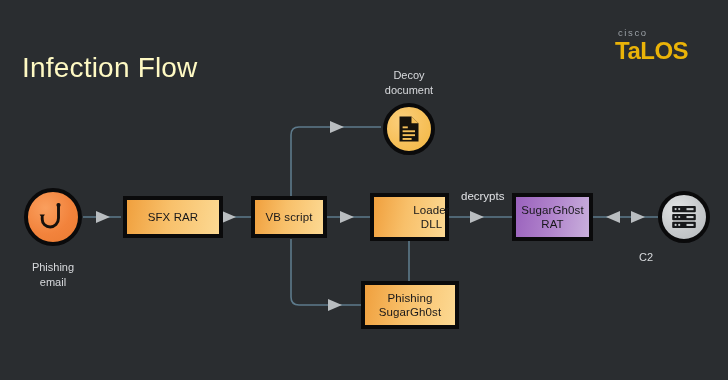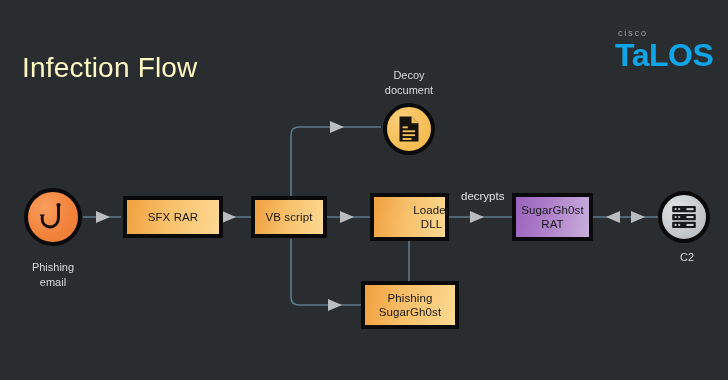--- a/index.html
+++ b/index.html
@@ -31,22 +31,22 @@
     width:95px;
   }
   #logo .cisco{
     display:block;
     font-size:9.5px;font-weight:400;letter-spacing:1.6px;
     color:#9aa0a6;
     margin-left:3px;margin-bottom:2px;
   }
   #logo .talos{
     display:block;
-    font-size:32px;font-weight:700;letter-spacing:-0.5px;
-    color:#0ea5e9;
+    font-size:24px;font-weight:700;letter-spacing:-0.5px;
+    color:#eab308;
     line-height:.95;
   }
 
   
   .node{position:absolute;}
 
   .boxnode{
     box-sizing:border-box;
     border:4px solid #0a0a0b;
     display:flex;align-items:center;justify-content:center;
@@ -193,15 +193,15 @@
       <circle cx="9.2" cy="6.1" r="1.1" fill="#cbcfd1"></circle>
       <rect x="16.5" y="5.1" width="7.0" height="2.1" fill="#cbcfd1"></rect>
       <circle cx="5.6" cy="14.0" r="1.1" fill="#cbcfd1"></circle>
       <circle cx="9.2" cy="14.0" r="1.1" fill="#cbcfd1"></circle>
       <rect x="16.5" y="13.0" width="7.0" height="2.1" fill="#cbcfd1"></rect>
       <circle cx="5.6" cy="21.9" r="1.1" fill="#cbcfd1"></circle>
       <circle cx="9.2" cy="21.9" r="1.1" fill="#cbcfd1"></circle>
       <rect x="16.5" y="20.9" width="7.0" height="2.1" fill="#cbcfd1"></rect>
     </svg>
   </div>
-  <div class="caption" style="left:647px;top:250px;width:80px;">C2</div>
+  <div class="caption" style="left:606px;top:250px;width:80px;">C2</div>
 
 </div>
 
 </body></html>

